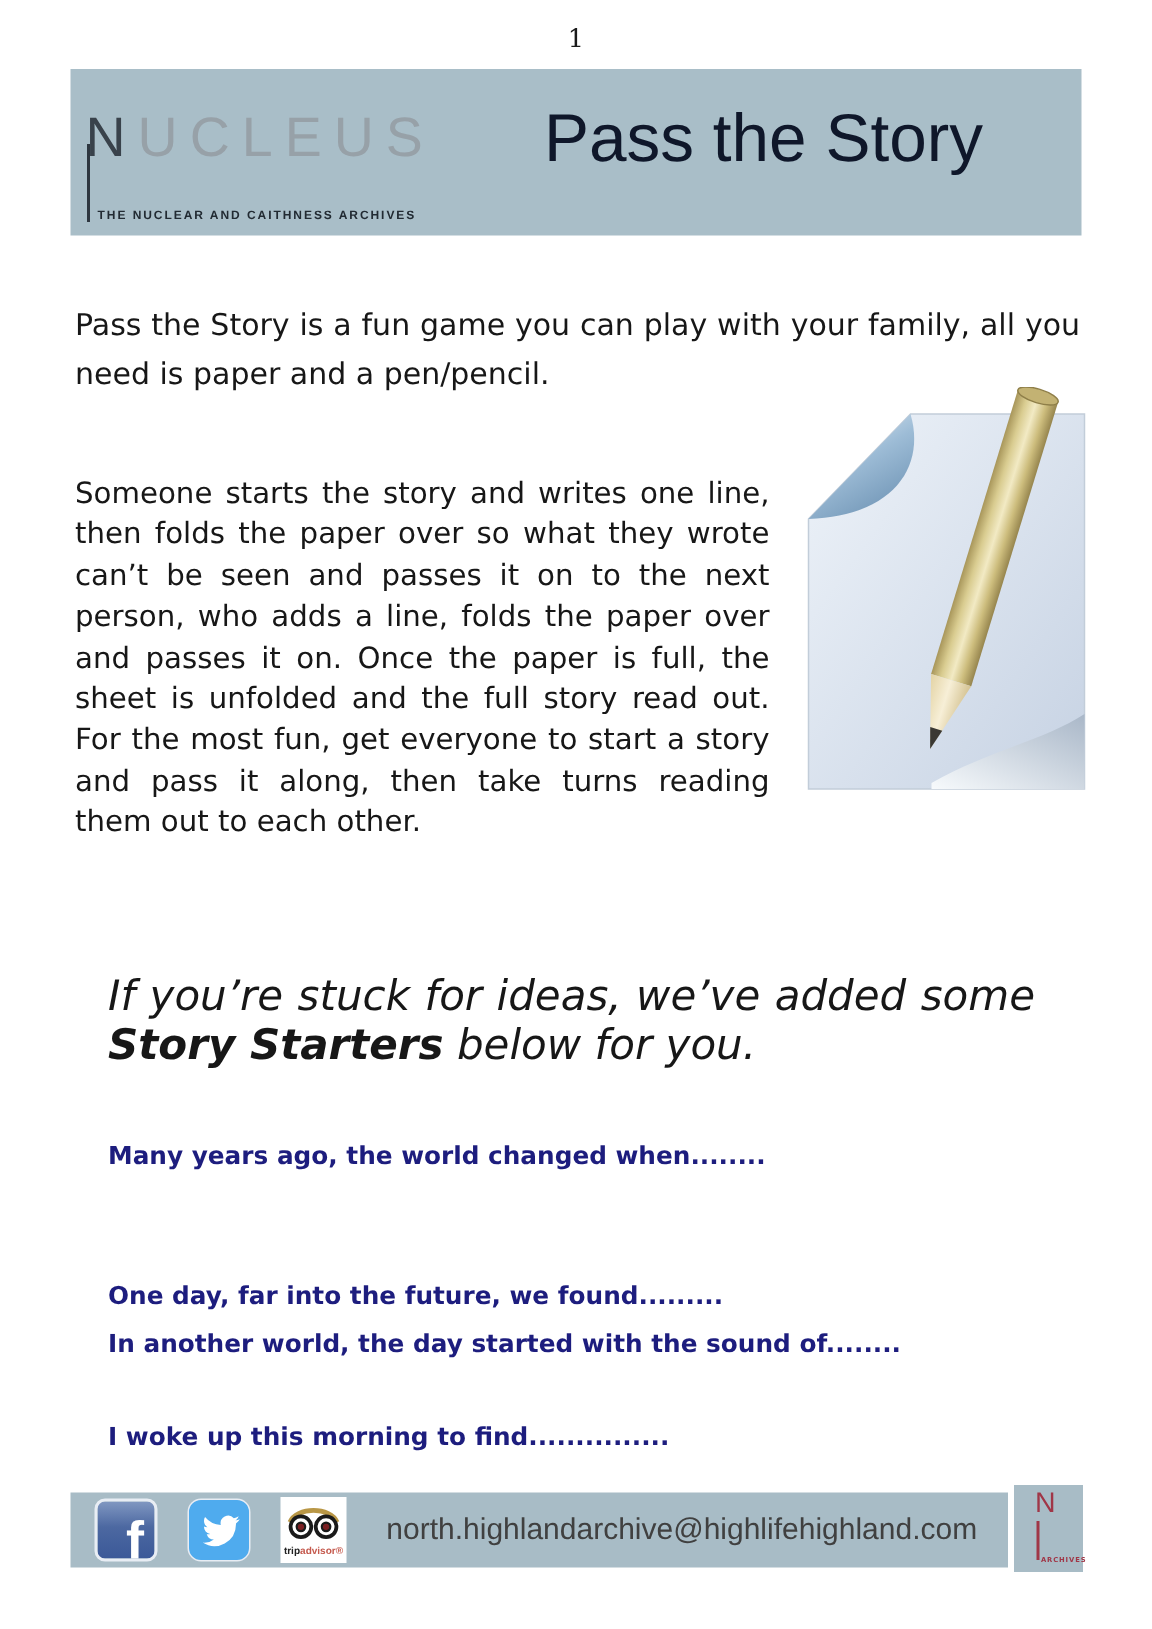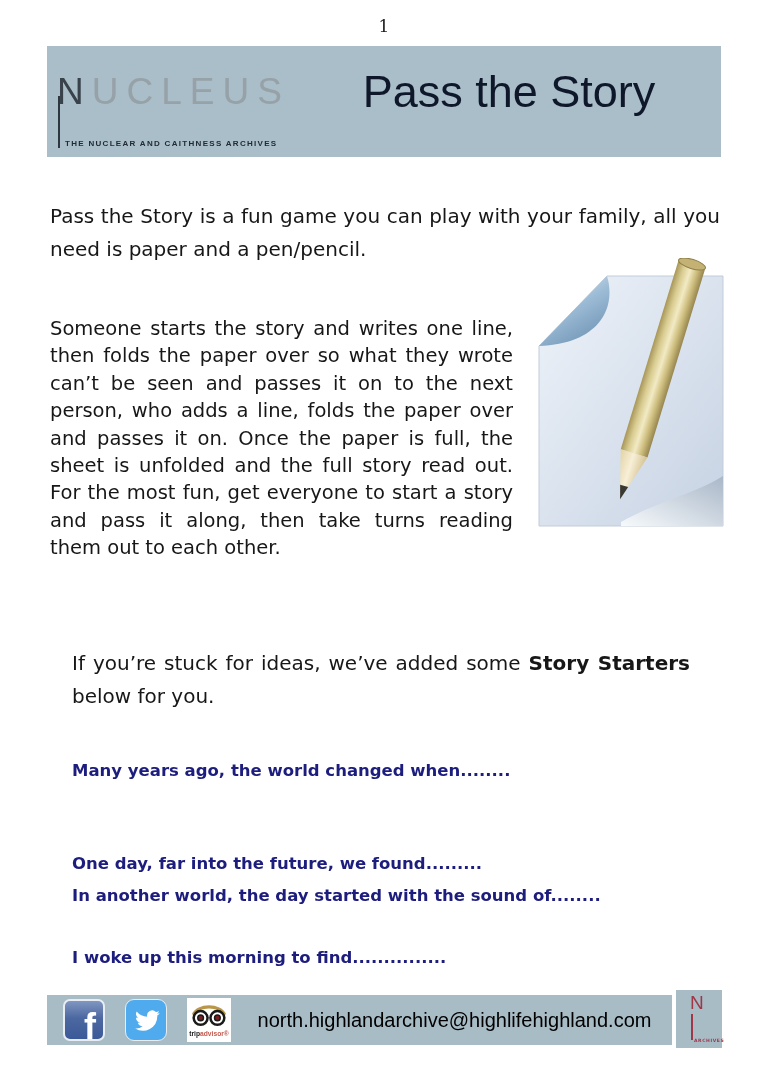--- a/index.html
+++ b/index.html
@@ -19,21 +19,21 @@
   .logo-line{position:absolute;left:1px;top:50px;width:2px;height:52px;background:#2e3740;}
   .logo-tagline{position:absolute;left:8px;top:93px;font-family:"Liberation Sans",sans-serif;
         font-size:8px;font-weight:700;letter-spacing:1.3px;color:#222b33;white-space:nowrap;}
   .header-title{position:absolute;left:250px;right:0;top:20px;text-align:center;
         font-family:"Liberation Sans",sans-serif;font-size:45px;color:#0f172a;}
 
   
   .para{color:#171717;text-align:justify;margin-top:32px;}
   .para-intro{position:absolute;left:50px;top:168px;width:670px;font-size:20px;line-height:33px;}
   .para-game{position:absolute;left:50px;top:283px;width:463px;font-size:19.5px;line-height:27.4px;}
-  .para-stuck{position:absolute;left:72px;top:615px;width:618px;font-size:20px;line-height:33px;}
+  .para-stuck{position:absolute;left:72px;top:615px;width:618px;font-size:28px;line-height:33px;font-style:italic;}
   .para-stuck b{font-weight:700;}
 
   
   .clipart{position:absolute;left:525px;top:258px;width:212px;height:284px;}
 
   
   .starter{position:absolute;left:72px;font-size:16.5px;font-weight:700;color:#1d1d7e;
         white-space:nowrap;}
   .s0{top:698px}.s1{top:761px}.s2{top:854px}.s3{top:886px}.s4{top:948px}
 
@@ -42,21 +42,21 @@
         display:flex;align-items:center;}
   .icon{flex:0 0 auto;}
   .fb{width:38px;height:38px;margin-left:16px;border-radius:7px;position:relative;overflow:hidden;
       background:linear-gradient(#8097c1,#4c68a1 45%,#3b5998);border:2px solid #e8edf4;}
   .fb span{position:absolute;right:7px;bottom:-9px;font-family:"Liberation Sans",sans-serif;
       font-weight:700;font-size:36px;color:#ffffff;}
   .tw{width:40px;height:40px;margin-left:20px;border-radius:9px;background:#4fabee;
       border:1px solid #e8edf4;}
   .ta{width:44px;height:44px;margin-left:20px;background:#ffffff;}
   .footer-email{flex:1;text-align:center;font-family:"Liberation Sans",sans-serif;
-      font-size:20px;color:#000000;padding-left:6px;}
+      font-size:20px;color:#404040;padding-left:6px;}
 
   .footer-logo{position:absolute;left:676px;top:990px;width:46px;height:58px;background:#a8bcc6;}
   .footer-logo .fn{position:absolute;left:14px;top:2px;font-family:"Liberation Sans",sans-serif;
       font-size:19px;color:#a03647;}
   .footer-logo .fline{position:absolute;left:15px;top:24px;width:2px;height:26px;background:#a03647;}
   .footer-logo .fcap{position:absolute;left:18px;top:48px;font-size:4.5px;font-weight:700;
       letter-spacing:.6px;color:#a03647;}
 </style>
 </head>
 <body>

